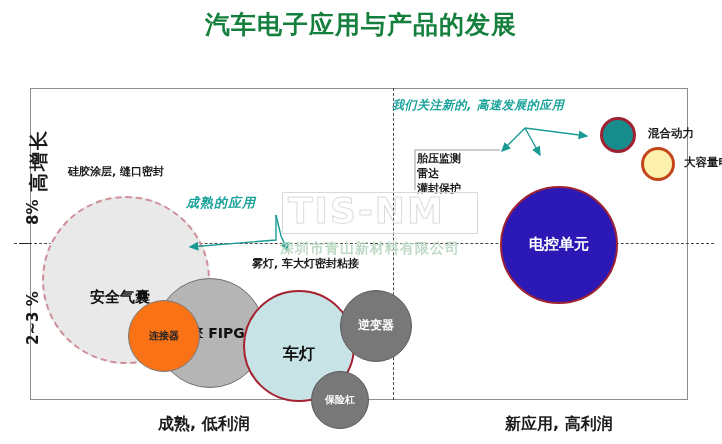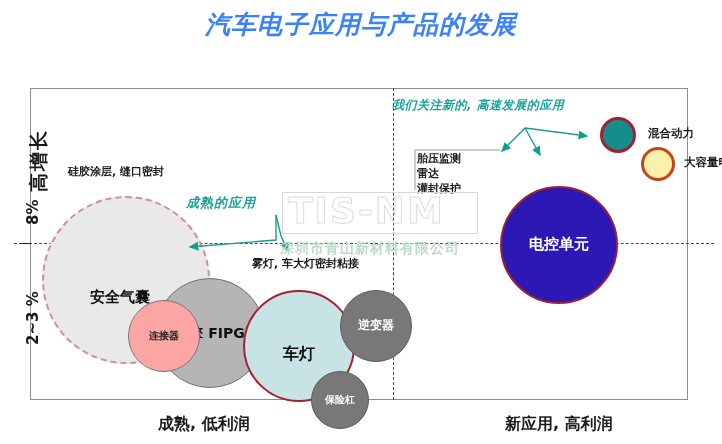--- a/index.html
+++ b/index.html
@@ -10,24 +10,23 @@
     overflow:hidden;
     position:relative;
   }
   #stage{position:absolute;left:0;top:0;width:722px;height:444px;}
 
   
   .title{
     position:absolute;left:0;top:8px;width:722px;
     text-align:center;
     font-size:25px;font-weight:bold;
-    color:#3b82f6;
+    color:#15803d;
     letter-spacing:1px;
     font-family:"DejaVu Sans","Liberation Sans",sans-serif;
-    font-style:italic;
   }
 
   
   .frame{
     position:absolute;left:30px;top:88px;
     width:658px;height:312px;
     border:1px solid #8d8d8d;
     background:transparent;
     box-sizing:border-box;
   }
@@ -72,21 +71,21 @@
   .b-airbag{
     left:42px;top:196px;width:168px;height:168px;
     background:#e9e9e9;border:2px dashed #cf8f99;
   }
   .t-airbag{
     position:absolute;left:70px;top:268px;width:100px;
     text-align:center;font-size:15px;font-weight:bold;color:#111;margin-top:20px;
   }
   .b-conn{
     left:128px;top:300px;width:72px;height:72px;
-    background:#fca5a5;border:1.5px solid #777;text-align:center;
+    background:#f97316;border:1.5px solid #777;text-align:center;
   }
   .t-conn{font-size:10px;font-weight:bold;color:#222;}
 
   .b-engine{
     left:155px;top:278px;width:110px;height:110px;
     background:#b5b5b5;border:1.5px solid #6f6f6f;
   }
   .t-engine{font-size:14px;font-weight:bold;color:#111;}
 
   .b-lamp{

